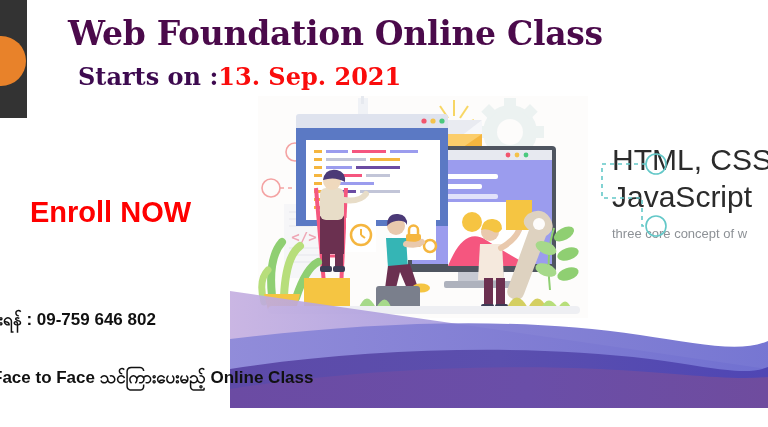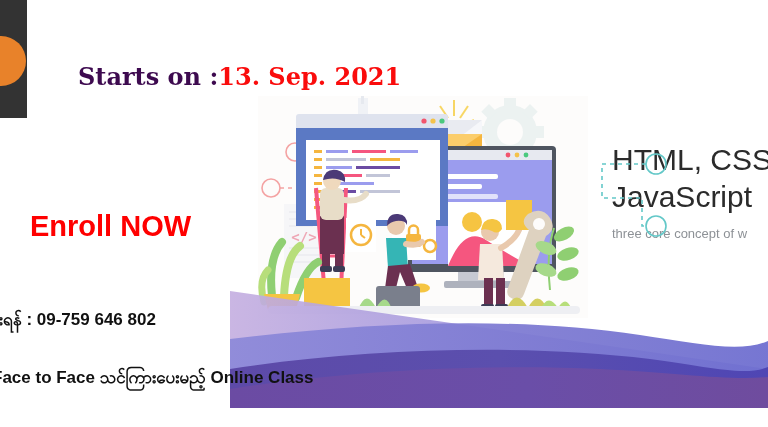--- a/index.html
+++ b/index.html
@@ -50,21 +50,21 @@
     font-weight:bold;
     font-size:24px;
     white-space:nowrap;
   }
   #startline .lbl { color:#3d0a4f; }
   #startline .date { color:#fa0c0c; margin-left:0; }
 
   
   #enroll {
     position:absolute;
-    left:30px; top:210px;
+    left:30px; top:196px;
     font-family:"Liberation Sans", sans-serif;
     font-weight:bold;
     font-size:29px;
     color:#ff0000;
     white-space:nowrap;
   }
 
   
   #phone-line {
     position:absolute;
@@ -132,20 +132,21 @@
 </style>
 </head>
 <body>
 
 <div id="poster">
 
   <div id="logo-badge">
     <div id="logo-circle"></div>
   </div>
 
+  <div id="headline">Web Foundation Online Class</div>
 
   <div id="startline">
     <span class="lbl">Starts on :</span><span class="date">13. Sep. 2021</span>
   </div>
 
   <svg id="illus" viewBox="0 0 330 222">
 
     <rect x="0" y="0" width="330" height="222" fill="#fdfcfb"></rect>
 
     <rect x="100" y="2" width="10" height="62" fill="#f0f2f6"></rect>

